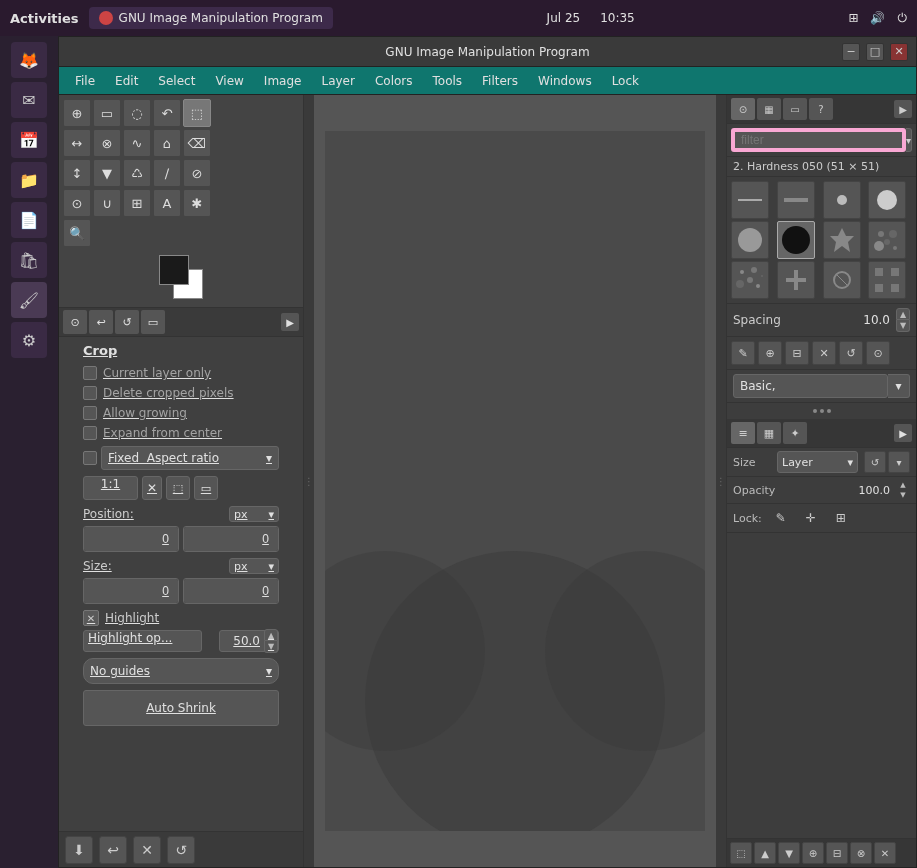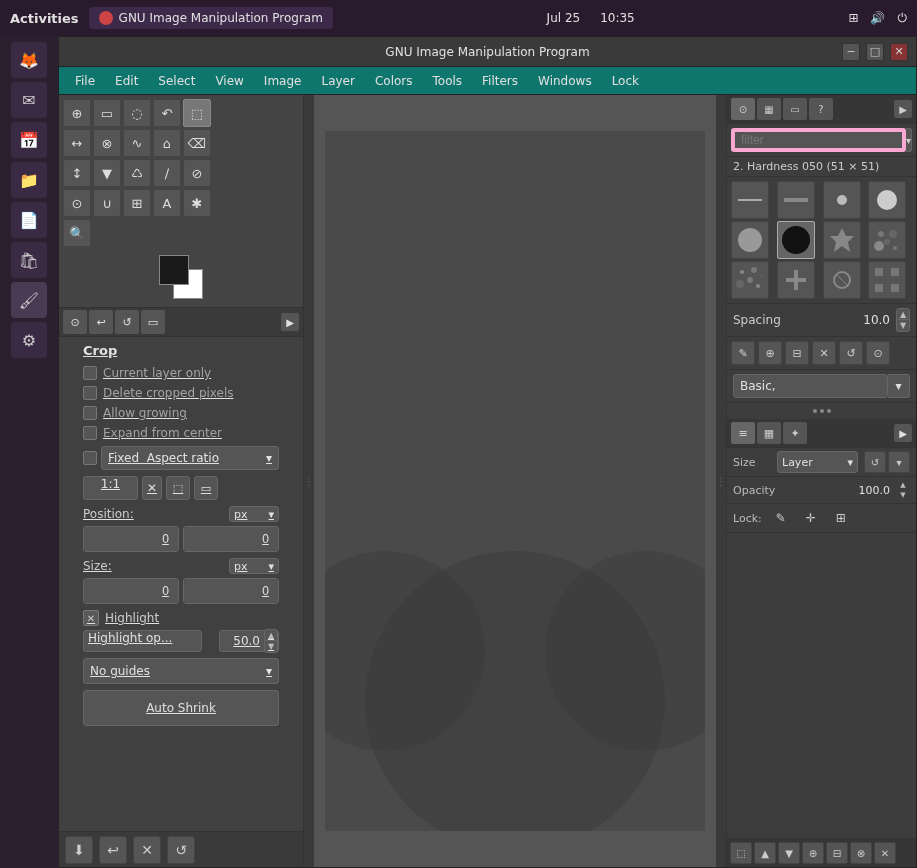--- a/index.html
+++ b/index.html
@@ -393,21 +393,21 @@
       font-size: 12px;
       padding: 0 4px;
       text-align: left;
     }
 
     
     .guides-dropdown {
       width: 100%;
       background: #555;
       border: 1px solid #666;
-      border-radius: 3px;
+      border-radius: 10px;
       height: 26px;
       color: #e0e0e0;
       font-size: 12px;
       padding: 0 6px;
       display: flex; align-items: center; justify-content: space-between;
       cursor: pointer;
       margin-bottom: 6px;
     }
 
     

